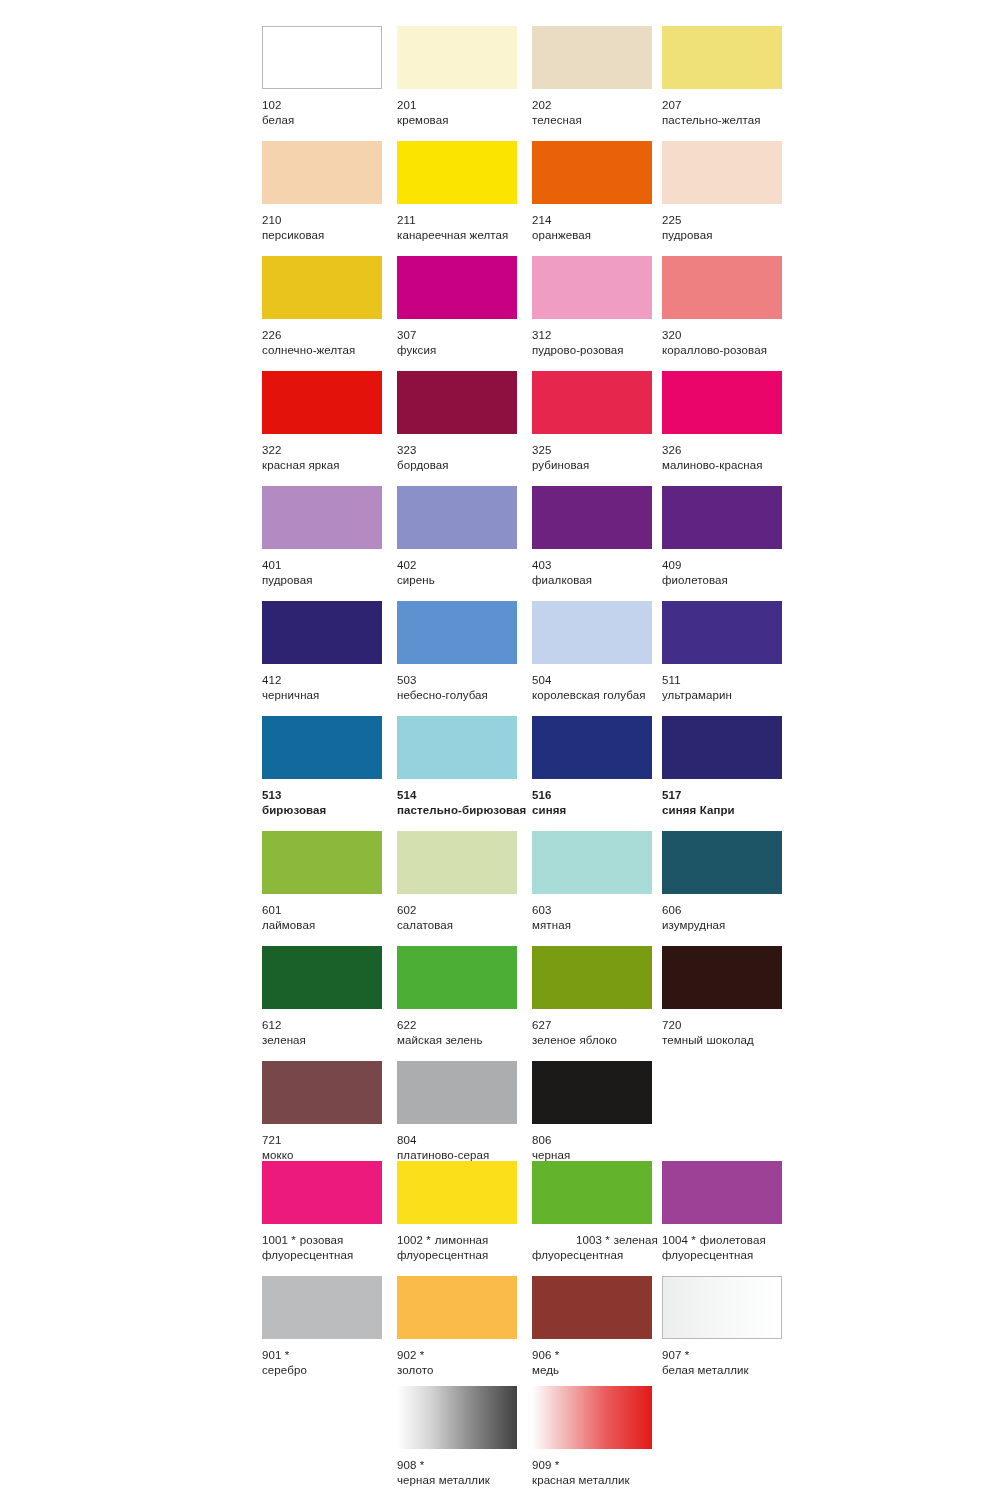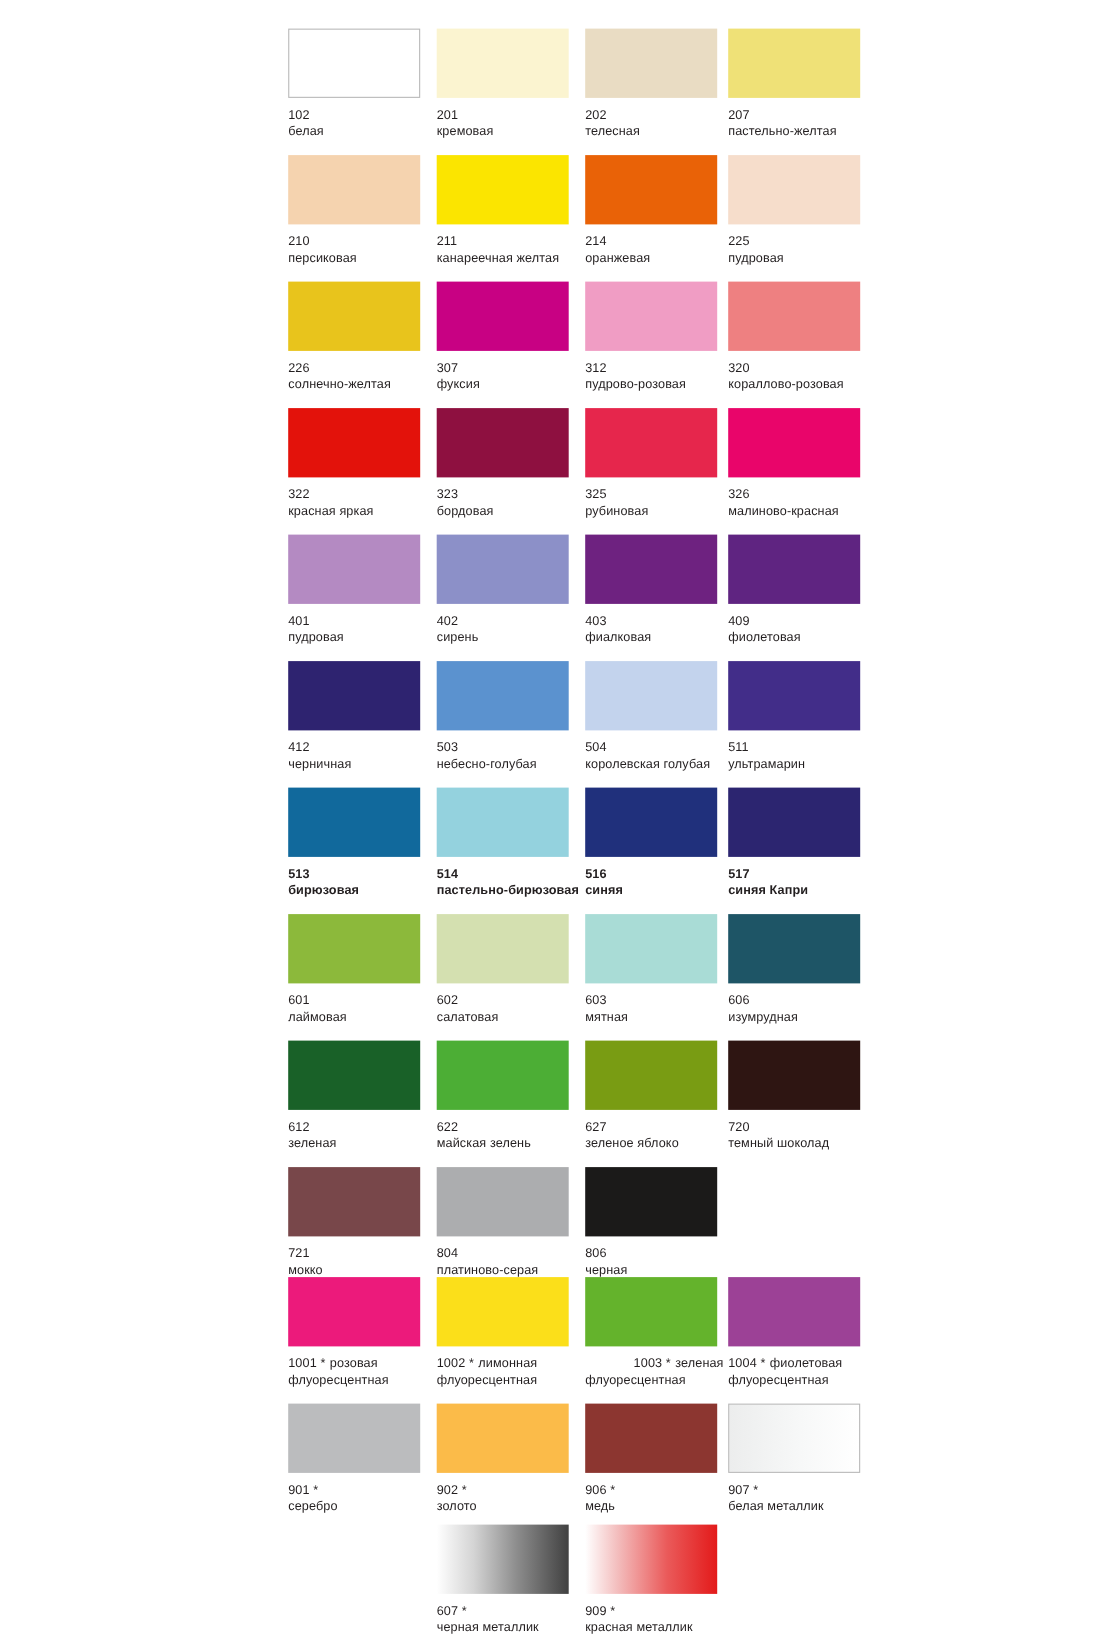--- a/index.html
+++ b/index.html
@@ -399,21 +399,21 @@
         <div class="swatch-label">
           <span class="swatch-code">907 *</span>
           <span class="swatch-name">белая металлик</span>
         </div>
       </div>
     </div>
     <div class="palette-row" style="top: 1386px;">
       <div class="swatch-cell col-1" style="left: 135px;">
         <div class="swatch-chip" style="background: linear-gradient(90deg, rgb(255, 255, 255) 0%, rgb(212, 212, 212) 28%, rgb(142, 142, 142) 60%, rgb(65, 65, 65) 100%);"></div>
         <div class="swatch-label">
-          <span class="swatch-code">607 *</span>
+          <span class="swatch-code">908 *</span>
           <span class="swatch-name">черная металлик</span>
         </div>
       </div>
       <div class="swatch-cell col-2" style="left: 270px;">
         <div class="swatch-chip" style="background: linear-gradient(90deg, rgb(255, 255, 255) 0%, rgb(243, 188, 188) 25%, rgb(234, 90, 90) 62%, rgb(227, 26, 26) 100%);"></div>
         <div class="swatch-label">
           <span class="swatch-code">909 *</span>
           <span class="swatch-name">красная металлик</span>
         </div>
       </div>

